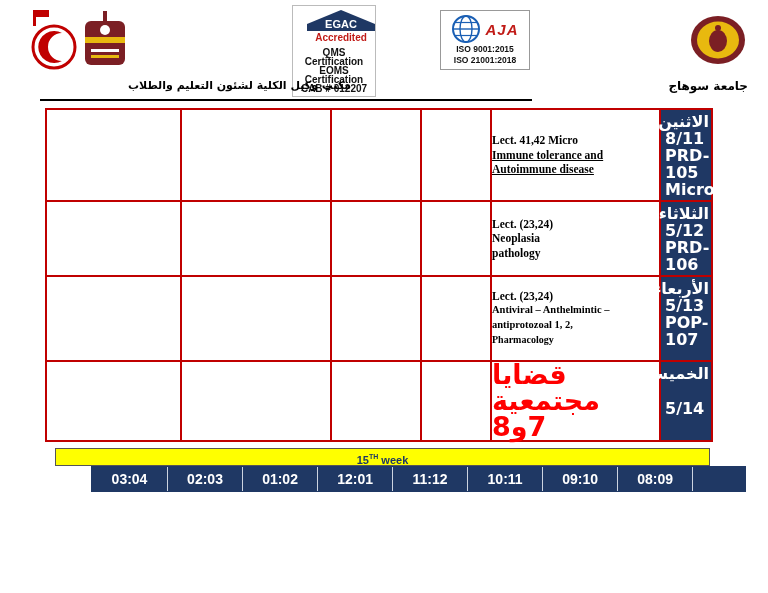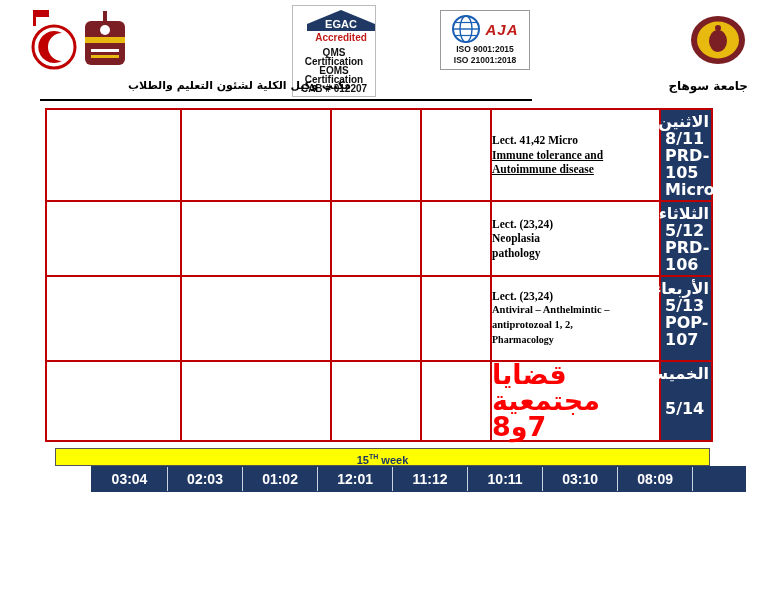--- a/index.html
+++ b/index.html
@@ -193,18 +193,18 @@
     <span>15</span><sup>TH</sup>&nbsp;<span>week</span>
   </div>
 
   <div class="time-row">
     <div class="time-cell">03:04</div>
     <div class="time-cell">02:03</div>
     <div class="time-cell">01:02</div>
     <div class="time-cell">12:01</div>
     <div class="time-cell">11:12</div>
     <div class="time-cell">10:11</div>
-    <div class="time-cell">03:10</div>
+    <div class="time-cell">09:10</div>
     <div class="time-cell">08:09</div>
     <div class="time-empty"></div>
   </div>
 
 </div>
 
 </body></html>

